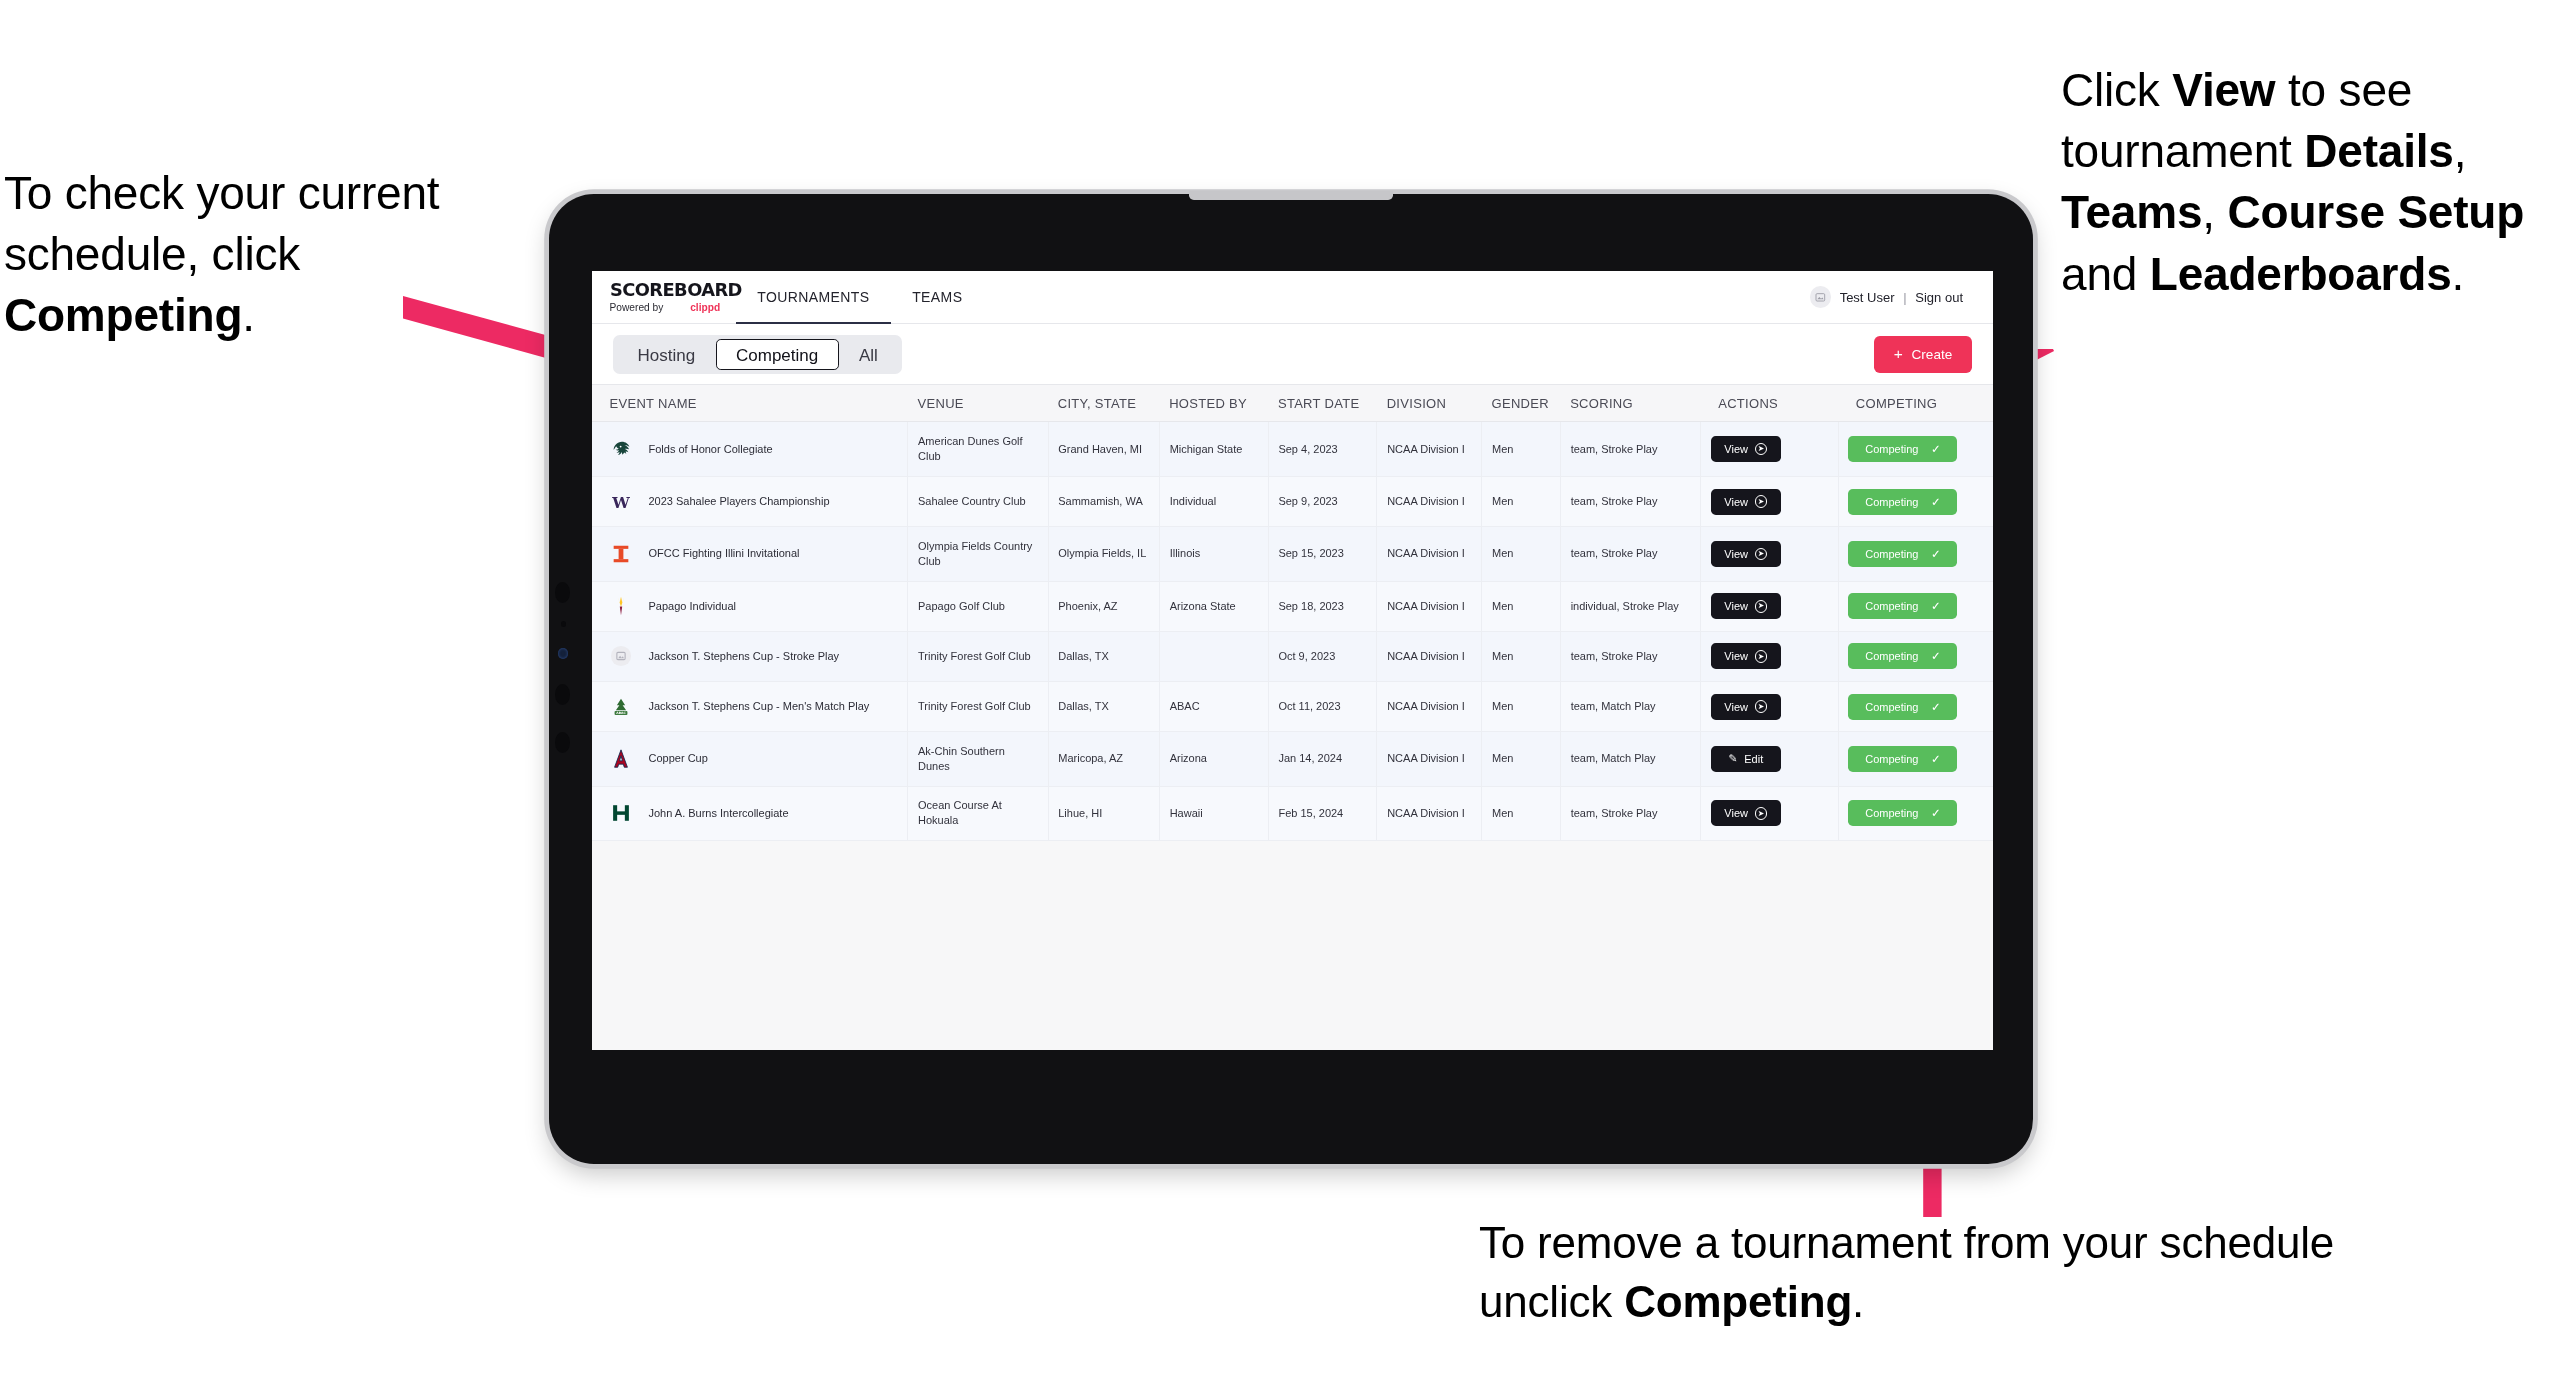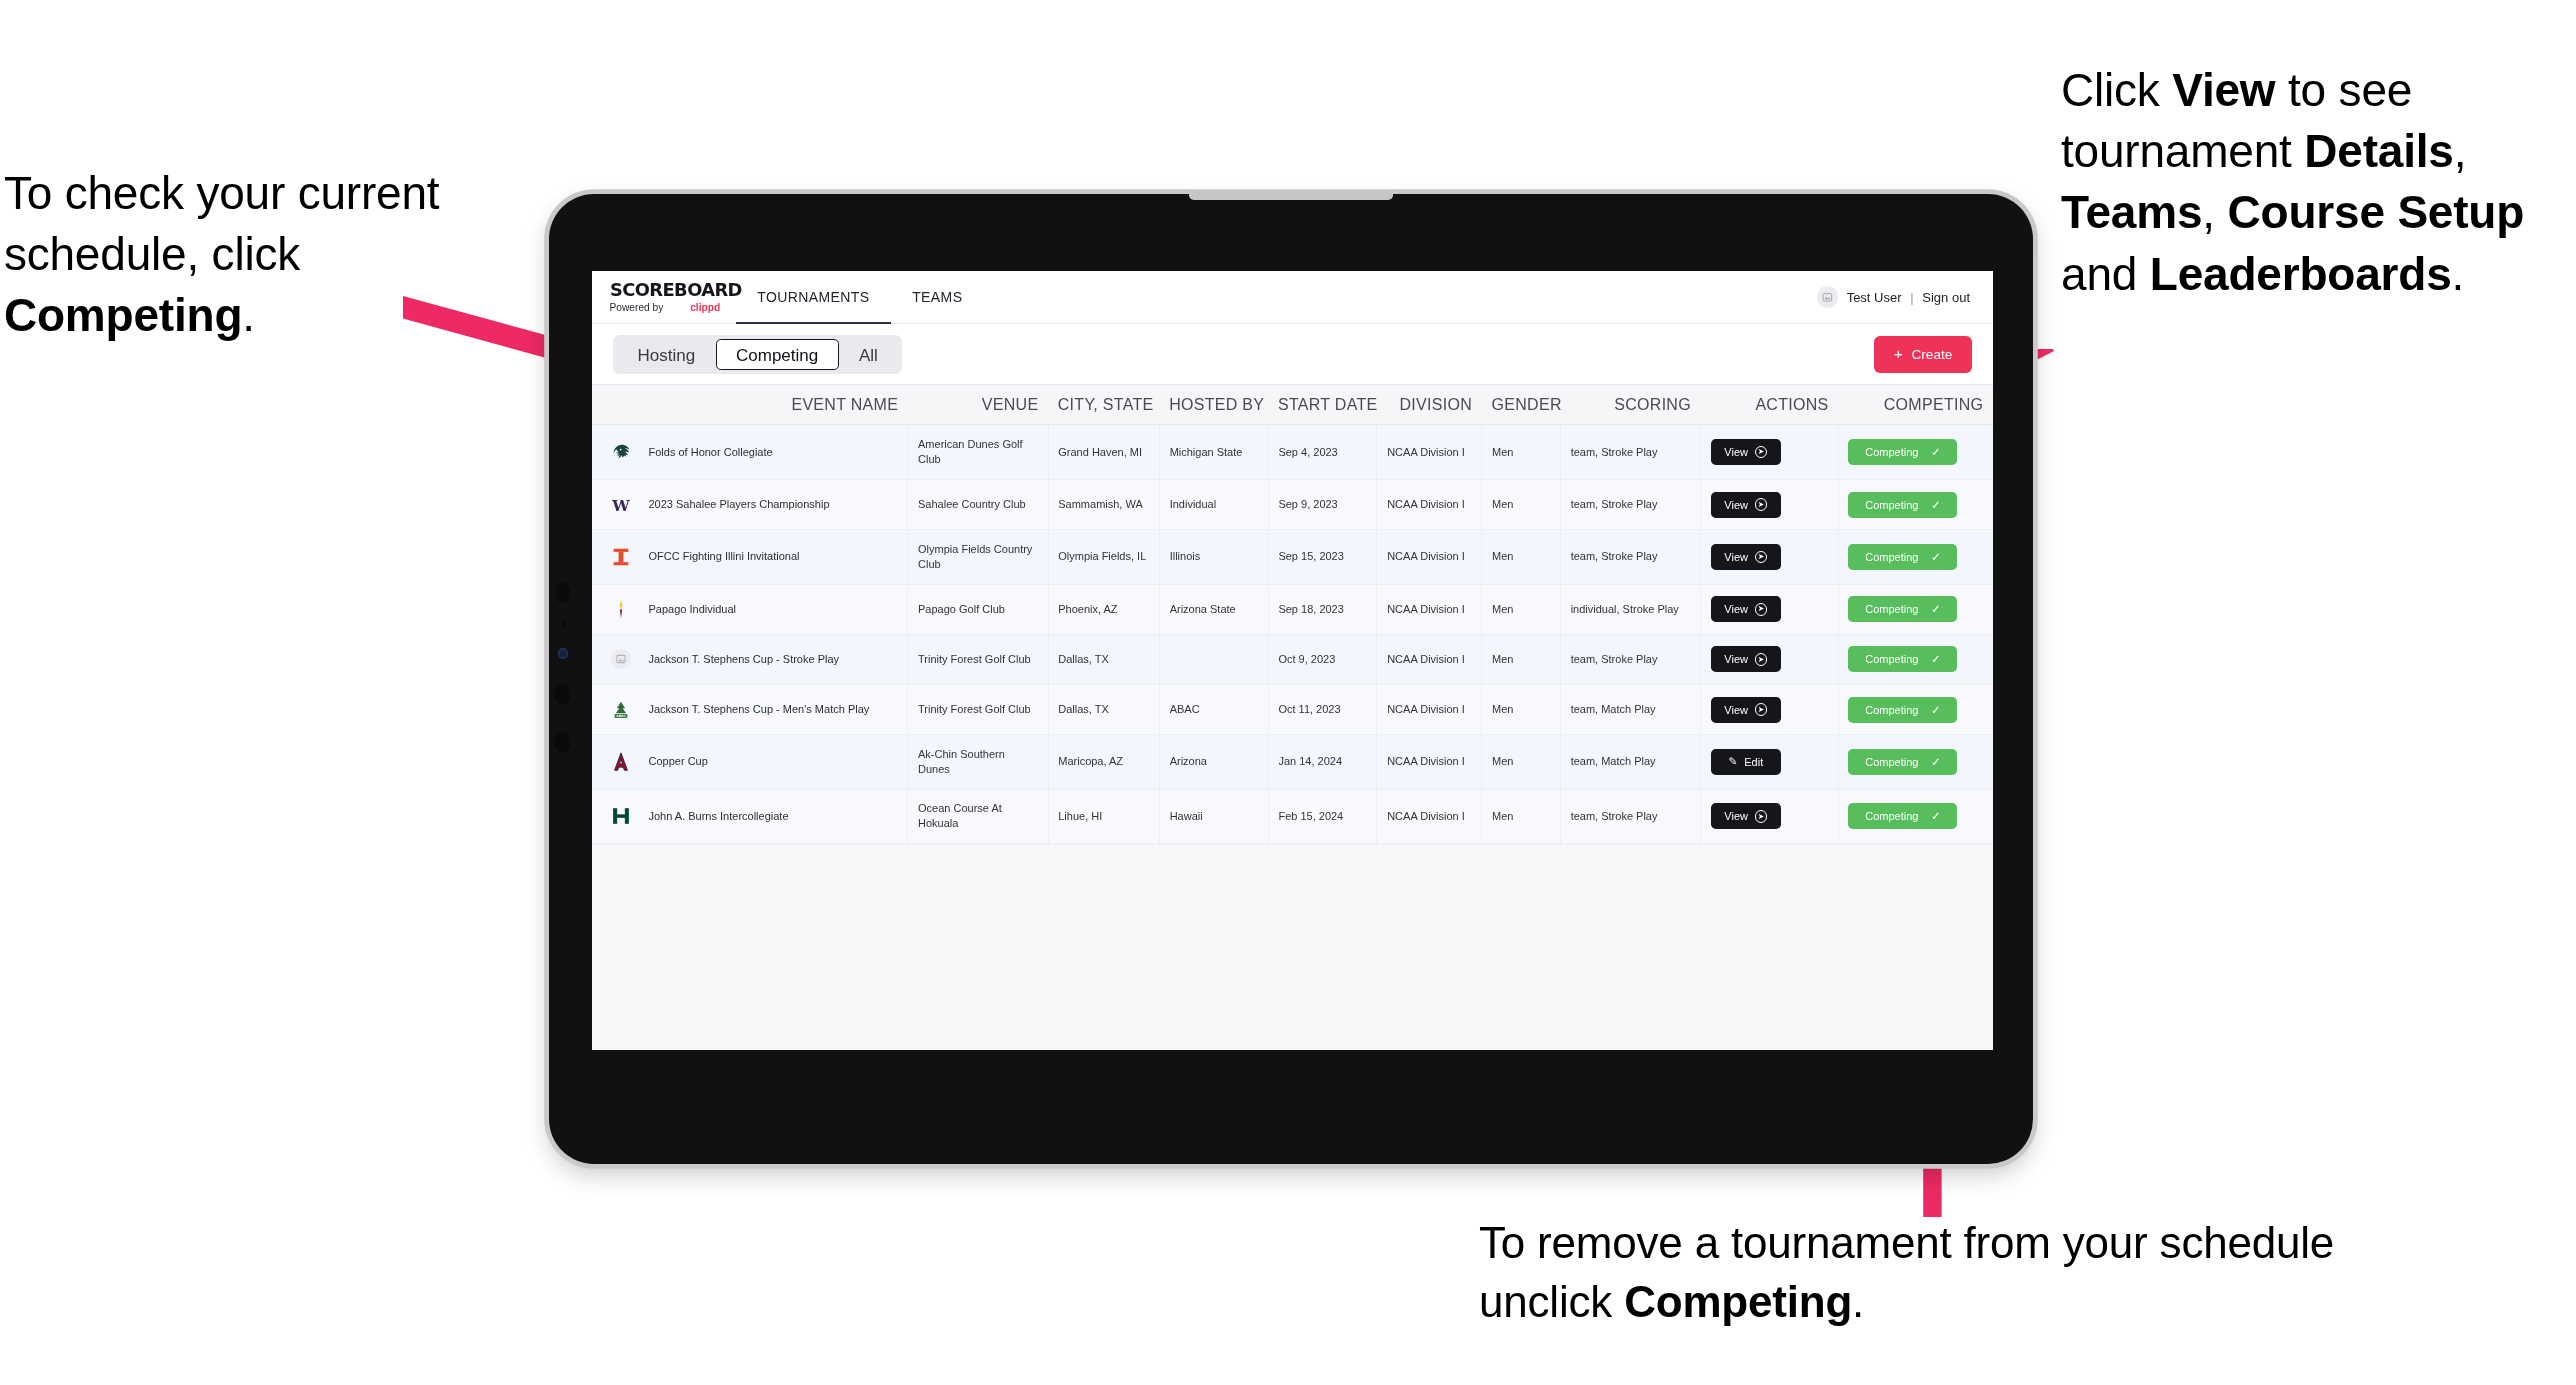--- a/index.html
+++ b/index.html
@@ -77,21 +77,21 @@
     display: flex; align-items: center; justify-content: center;
     padding: 0 21.3px; font-size: 14px; color: #23232c;
     letter-spacing: 0.4px; cursor: pointer;
     border-bottom: 2.9px solid transparent;
     margin-bottom: -1px;
   }
   .navtab.active { border-bottom-color: #2b2f45; font-weight: 400; }
   #appbar .spacer { flex: 1; }
   #userzone {
     display: flex; align-items: center; gap: 8.7px;
-    padding-right: 23px; font-size: 13px; color: #22222b;
+    padding-right: 30px; font-size: 13px; color: #22222b;
   }
   #avatar {
     width: 21.3px; height: 21.3px; border-radius: 50%;
     background: #ececf0; color: #9a9aa4;
     display: flex; align-items: center; justify-content: center;
     font-size: 10.7px;
   }
   #userzone .sep { color: #9a9aa4; }
   #userzone .sout { cursor: pointer; }
 
@@ -124,22 +124,22 @@
     font-size: 13.6px; font-family: inherit;
     display: flex; align-items: center; gap: 8.7px; cursor: pointer;
   }
   #createbtn .plus { font-size: 15.5px; line-height: 1; }
 
   
   #tablewrap { background: #fff; }
   table { width: 100%; border-collapse: collapse; table-layout: fixed; }
   thead th {
     background: #f6f6f8;
-    font-size: 16px; font-weight: 400; color: #4a4a55;
-    letter-spacing: 0.3px; text-align: right;
+    font-size: 13px; font-weight: 400; color: #4a4a55;
+    letter-spacing: 0.3px; text-align: left;
     padding: 10.7px 9.7px; border-bottom: 1px solid #e6e7eb;
     border-top: 1px solid #e6e7eb;
     vertical-align: middle;
     white-space: nowrap;
   }
   thead th:first-child { padding-left: 17.5px; }
   tbody td {
     font-size: 11px; color: #32323c;
     padding: 11.6px 9.7px; vertical-align: middle;
     border-bottom: 1px solid #eceef3;

